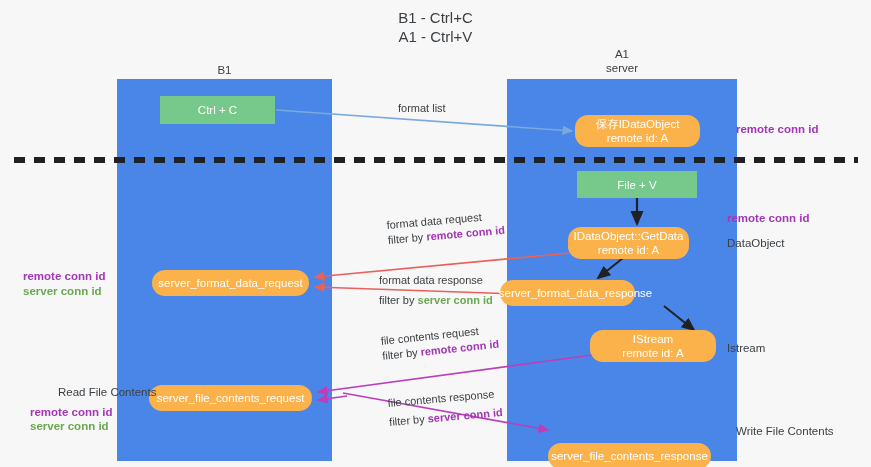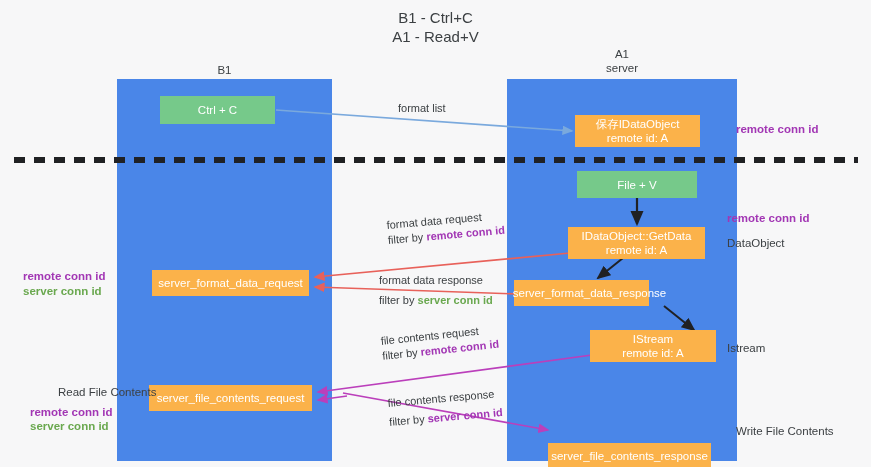--- a/index.html
+++ b/index.html
@@ -54,21 +54,21 @@
     justify-content: center;
     color: #ffffff;
     font-size: 11.5px;
     line-height: 14px;
     text-align: center;
     white-space: pre-line;
     padding: 2px 4px;
   }
   .node.green { background: #76c98a; }
   .node.orange { background: #fbb košíku; }
-  .node.orange { background: #fbb24a; }
+  .node.orange { background: #fbb24a; border-radius: 13px; }
 
   
   .side-label {
     font-size: 11.5px;
     line-height: 15px;
     white-space: pre-line;
   }
   .lbl-purple { color: #a236b4; font-weight: bold; }
   .lbl-green  { color: #6aa84f; font-weight: bold; }
   .lbl-dark   { color: #3c4043; }
@@ -89,21 +89,21 @@
     width: 871px; height: 467px;
     pointer-events: none;
   }
 </style>
 </head>
 <body>
 
 <div id="canvas">
 
   <div class="abs" id="title">B1 - Ctrl+C
-A1 - Read+V</div>
+A1 - Ctrl+V</div>
 
   <div class="abs lane-header" style="left:117px; top:63px; width:215px;">B1
 connection</div>
   <div class="abs lane-header" style="left:507px; top:47px; width:230px;">A1
 server</div>
 
   <div class="abs lane" style="left:117px; top:79px; width:215px; height:382px;"></div>
   <div class="abs lane" style="left:507px; top:79px; width:230px; height:382px;"></div>
 
   <svg id="wires" class="abs" viewBox="0 0 871 467" xmlns="http://www.w3.org/2000/svg">
@@ -143,26 +143,26 @@
     <line x1="343" y1="393" x2="548" y2="430" stroke="#bb3fbb" stroke-width="1.6" marker-end="url(#ah-magenta)"></line>
   </svg>
 
   <div class="abs node green" style="left:160px; top:96px; width:115px; height:28px;">Ctrl + C</div>
 
   <div class="abs node orange" style="left:575px; top:115px; width:125px; height:32px;">保存IDataObject
 remote id: A</div>
 
   <div class="abs node green" style="left:577px; top:171px; width:120px; height:27px;">File + V</div>
 
-  <div class="abs node orange" style="left:568px; top:227px; width:137px; height:32px;">IDataObject::GetData
+  <div class="abs node orange" style="left:568px; top:227px; width:121px; height:32px;">IDataObject::GetData
 remote id: A</div>
 
   <div class="abs node orange" style="left:152px; top:270px; width:157px; height:26px;">server_format_data_request</div>
 
-  <div class="abs node orange" style="left:514px; top:280px; width:135px; height:26px;padding-left:20px;">server_format_data_response</div>
+  <div class="abs node orange" style="left:500px; top:280px; width:135px; height:26px;padding-left:20px;">server_format_data_response</div>
 
   <div class="abs node orange" style="left:590px; top:330px; width:126px; height:32px;">IStream
 remote id: A</div>
 
   <div class="abs node orange" style="left:149px; top:385px; width:163px; height:26px;">server_file_contents_request</div>
 
   <div class="abs node orange" style="left:548px; top:417px; width:163px; height:26px;margin-top:26px;">server_file_contents_response</div>
 
   <div class="abs edge-label" style="left:398px; top:101px;">format list</div>
 

